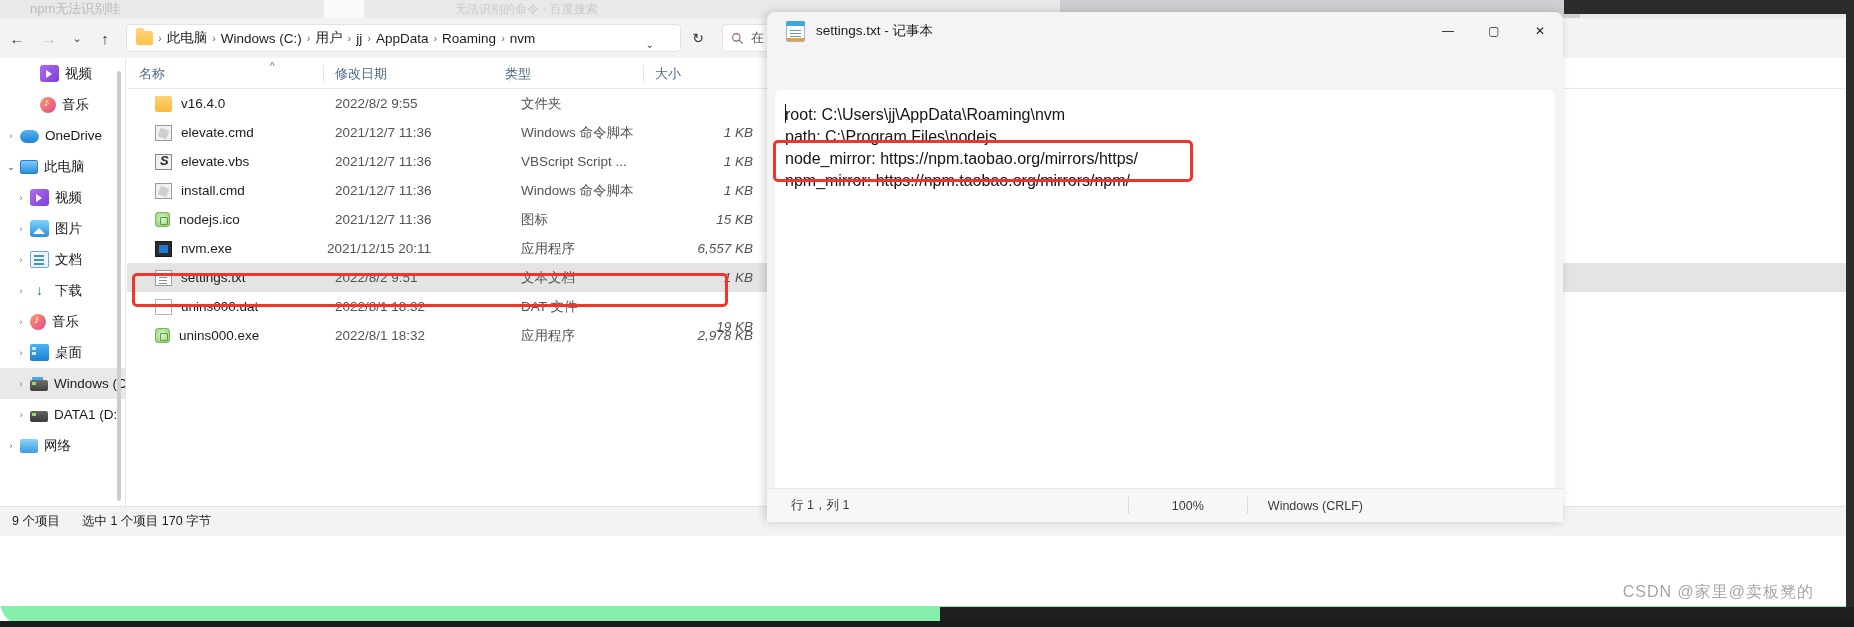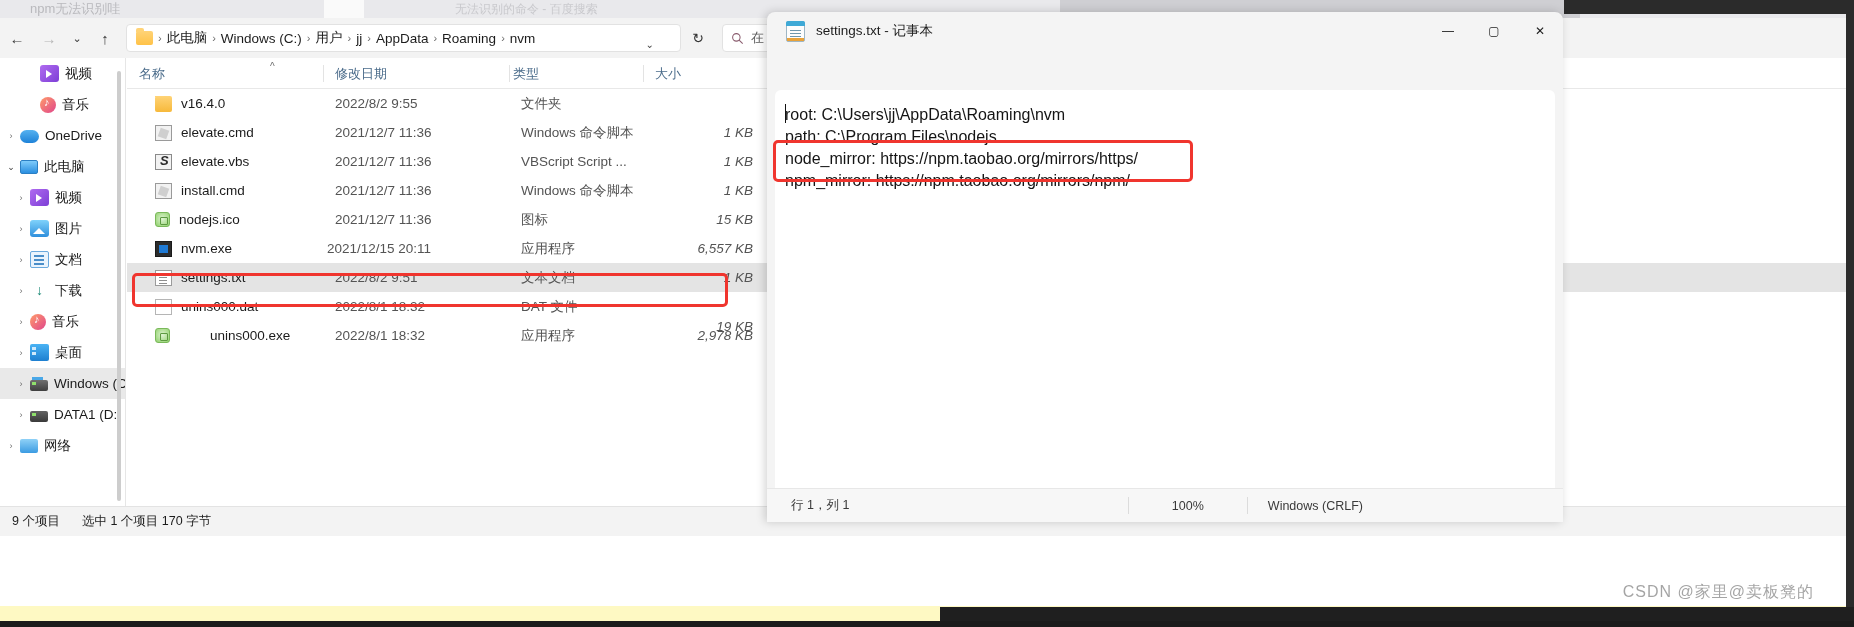--- a/index.html
+++ b/index.html
@@ -6,21 +6,21 @@
   html, body { margin:0; padding:0; }
   body {
     width:1854px; height:627px;
     font-family:"Liberation Sans","DejaVu Sans",sans-serif;
     font-size:14px; color:#1a1a1a;
     background:#ffffff;
     overflow:hidden; position:relative;
   }
 
   
-  #root { position:absolute; inset:0; background:#fef9c3; }
+  #root { position:absolute; inset:0; background:#86efac;border-radius:26px; }
 
   
   .top-strip { position:absolute; left:0; top:0; width:1854px; height:18px; background:#e9e9ec; }
   .top-strip .tab-ghost {
     position:absolute; left:30px; top:0px; width:200px; height:18px;
     color:#b9b9bd; font-size:13px; line-height:18px; overflow:hidden; white-space:nowrap;
   }
   .top-strip .tab-ghost2 {
     position:absolute; left:455px; top:0px; width:230px; height:18px;
     color:#c9c9cd; font-size:12px; line-height:18px; overflow:hidden; white-space:nowrap;
@@ -351,21 +351,21 @@
     </div>
     <div class="nav-scroll"></div>
 
     <div id="filelist">
       <div class="col-head">
         <div class="ch" style="left:0;">名称</div>
         <div class="sort-caret" style="left:143px;">^</div>
         <div class="div" style="left:196px;"></div>
         <div class="ch" style="left:196px;">修改日期</div>
         <div class="div" style="left:382px;"></div>
-        <div class="ch" style="left:374px;">类型</div>
+        <div class="ch" style="left:366px;">类型</div>
         <div class="div" style="left:516px;"></div>
         <div class="ch" style="left:516px;">大小</div>
       </div>
       <div id="rows">
           <div class="frow" style="top: 31px;">
             <div class="fc name" style="width: 220px;">
               <span class="fi fi-folder"></span>
               <span>v16.4.0</span>
             </div>
             <div class="fc date" style="left: 208px; width: 140px;">2022/8/2 9:55</div>
@@ -429,21 +429,21 @@
           <div class="frow" style="top: 234px;">
             <div class="fc name" style="width: 220px;">
               <span class="fi fi-dat"></span>
               <span>unins000.dat</span>
             </div>
             <div class="fc date" style="left: 208px; width: 140px;">2022/8/1 18:32</div>
             <div class="fc type" style="left: 394px; width: 120px;">DAT 文件</div>
             <div class="fc size" style="left: 516px; width: 110px; text-align: right; margin-top: 39px;">19 KB</div>
           </div>
           <div class="frow" style="top: 263px;">
-            <div class="fc name" style="width: 256px; gap: 31px;">
+            <div class="fc name" style="width: 256px;">
               <span class="fi fi-ico"></span>
               <span>unins000.exe</span>
             </div>
             <div class="fc date" style="left: 208px; width: 140px;">2022/8/1 18:32</div>
             <div class="fc type" style="left: 394px; width: 120px;">应用程序</div>
             <div class="fc size" style="left: 516px; width: 110px; text-align: right;">2,978 KB</div>
           </div>
         </div>
     </div>
 

